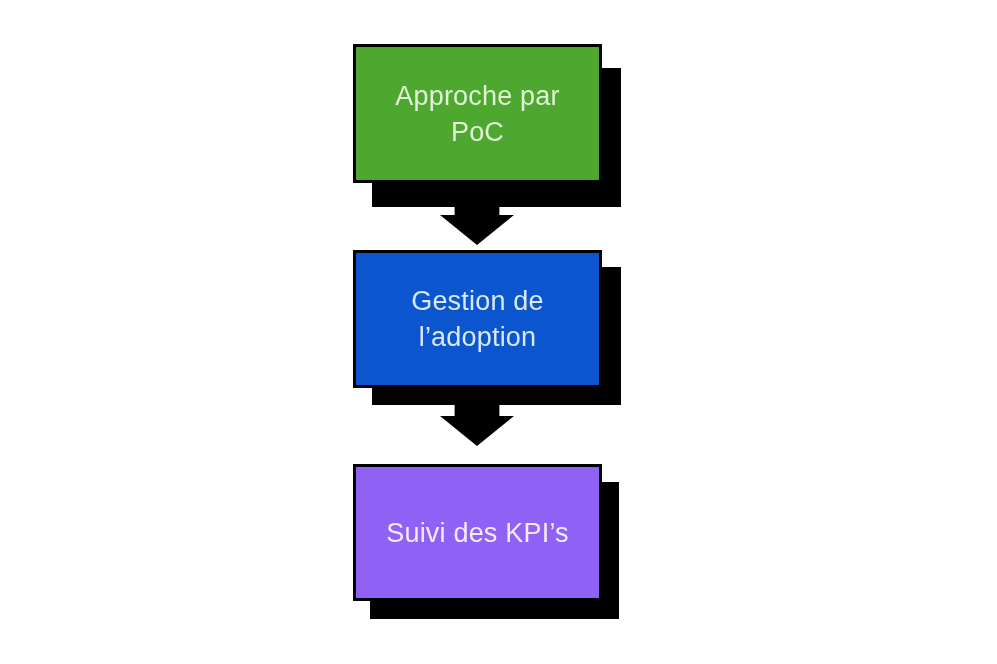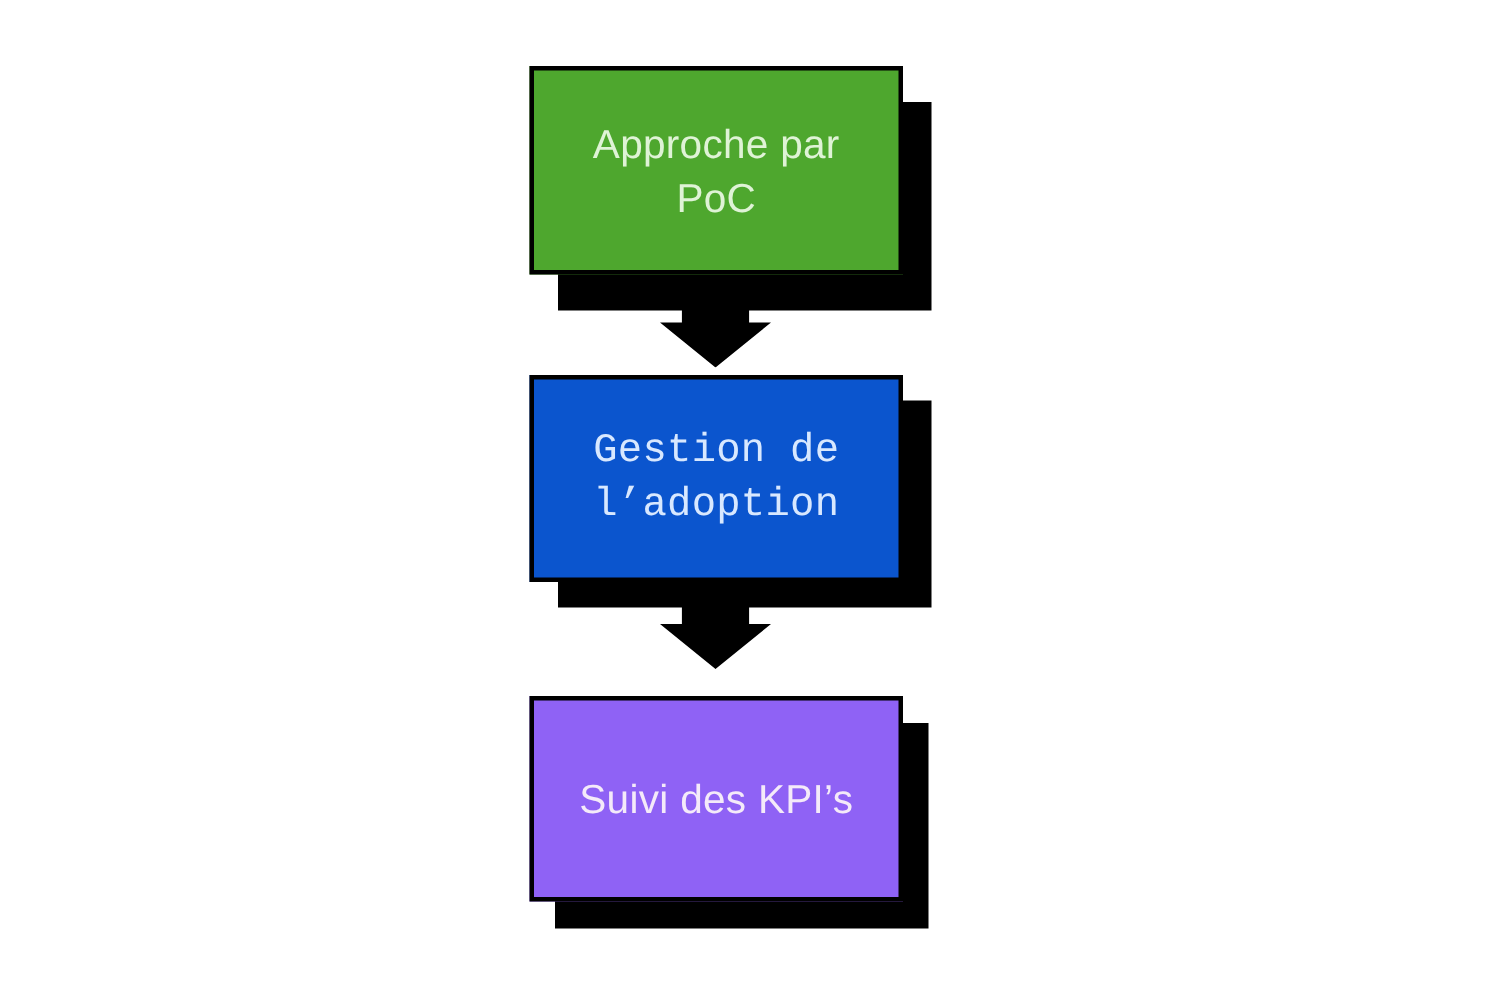--- a/index.html
+++ b/index.html
@@ -71,21 +71,21 @@
       <span class="label">Approche par PoC</span>
     </div>
   </div>
 
   <svg class="arrow arrow-1" viewBox="0 0 76 60" preserveAspectRatio="none">
     <polygon points="15,0 61,0 61,30 76,30 38,60 0,30 15,30" fill="#000000"></polygon>
   </svg>
 
   <div class="node node-2">
     <div class="shadow" style="background-color: rgb(0, 0, 0);"></div>
-    <div class="box" style="background-color: rgb(11, 85, 206); color: rgb(216, 232, 255); border-color: rgb(0, 0, 0); font-family: Liberation Mono, monospace;">
+    <div class="box" style="background-color: rgb(11, 85, 206); color: rgb(216, 232, 255); border-color: rgb(0, 0, 0);">
       <span class="label">Gestion de l’adoption</span>
     </div>
   </div>
 
   <svg class="arrow arrow-2" viewBox="0 0 76 60" preserveAspectRatio="none">
     <polygon points="15,0 61,0 61,30 76,30 38,60 0,30 15,30" fill="#000000"></polygon>
   </svg>
 
   <div class="node node-3">
     <div class="shadow" style="background-color: rgb(0, 0, 0);"></div>

